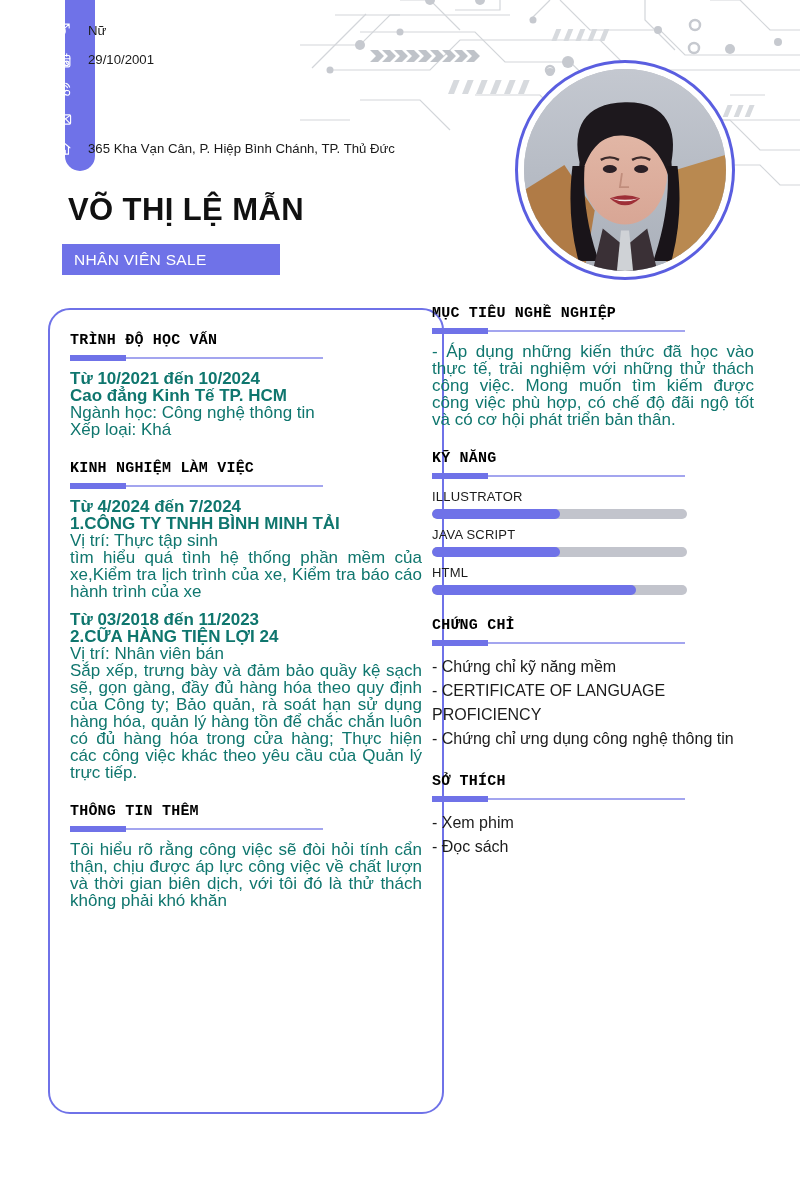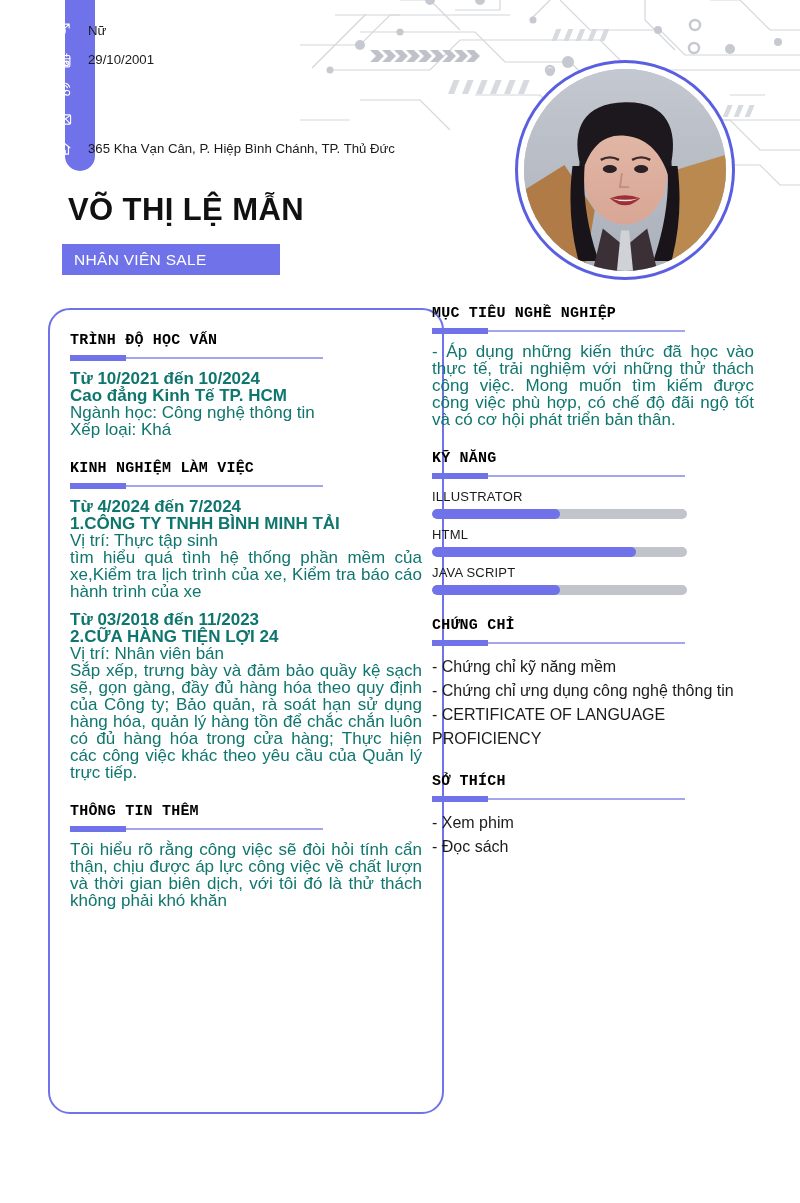--- a/index.html
+++ b/index.html
@@ -384,44 +384,44 @@
         </div>
 
       <div class="skill">
         <div class="skill-name">ILLUSTRATOR</div>
         <div class="bar">
           <div class="bar-fill" style="width: 50%;"></div>
         </div>
       </div>
 
       <div class="skill">
+        <div class="skill-name">JAVA SCRIPT</div>
+        <div class="bar">
+          <div class="bar-fill" style="width: 50%;"></div>
+        </div>
+      </div>
+
+      <div class="skill">
         <div class="skill-name">HTML</div>
         <div class="bar">
           <div class="bar-fill" style="width: 80%;"></div>
         </div>
       </div>
-
-      <div class="skill">
-        <div class="skill-name">JAVA SCRIPT</div>
-        <div class="bar">
-          <div class="bar-fill" style="width: 50%;"></div>
-        </div>
-      </div>
     </div>
 
     <div class="sec">
       <div class="sec-head">CHỨNG CHỈ</div>
       <div class="sec-rule wide">
           <div class="thin"></div>
           <div class="thick"></div>
         </div>
       <div class="after-rule">
         <div class="listline">- Chứng chỉ kỹ năng mềm</div>
+        <div class="listline">- CERTIFICATE OF LANGUAGE PROFICIENCY</div>
         <div class="listline">- Chứng chỉ ưng dụng công nghệ thông tin</div>
-        <div class="listline">- CERTIFICATE OF LANGUAGE PROFICIENCY</div>
       </div>
     </div>
 
     <div class="sec">
       <div class="sec-head">SỞ THÍCH</div>
       <div class="sec-rule wide">
           <div class="thin"></div>
           <div class="thick"></div>
         </div>
       <div class="after-rule">

